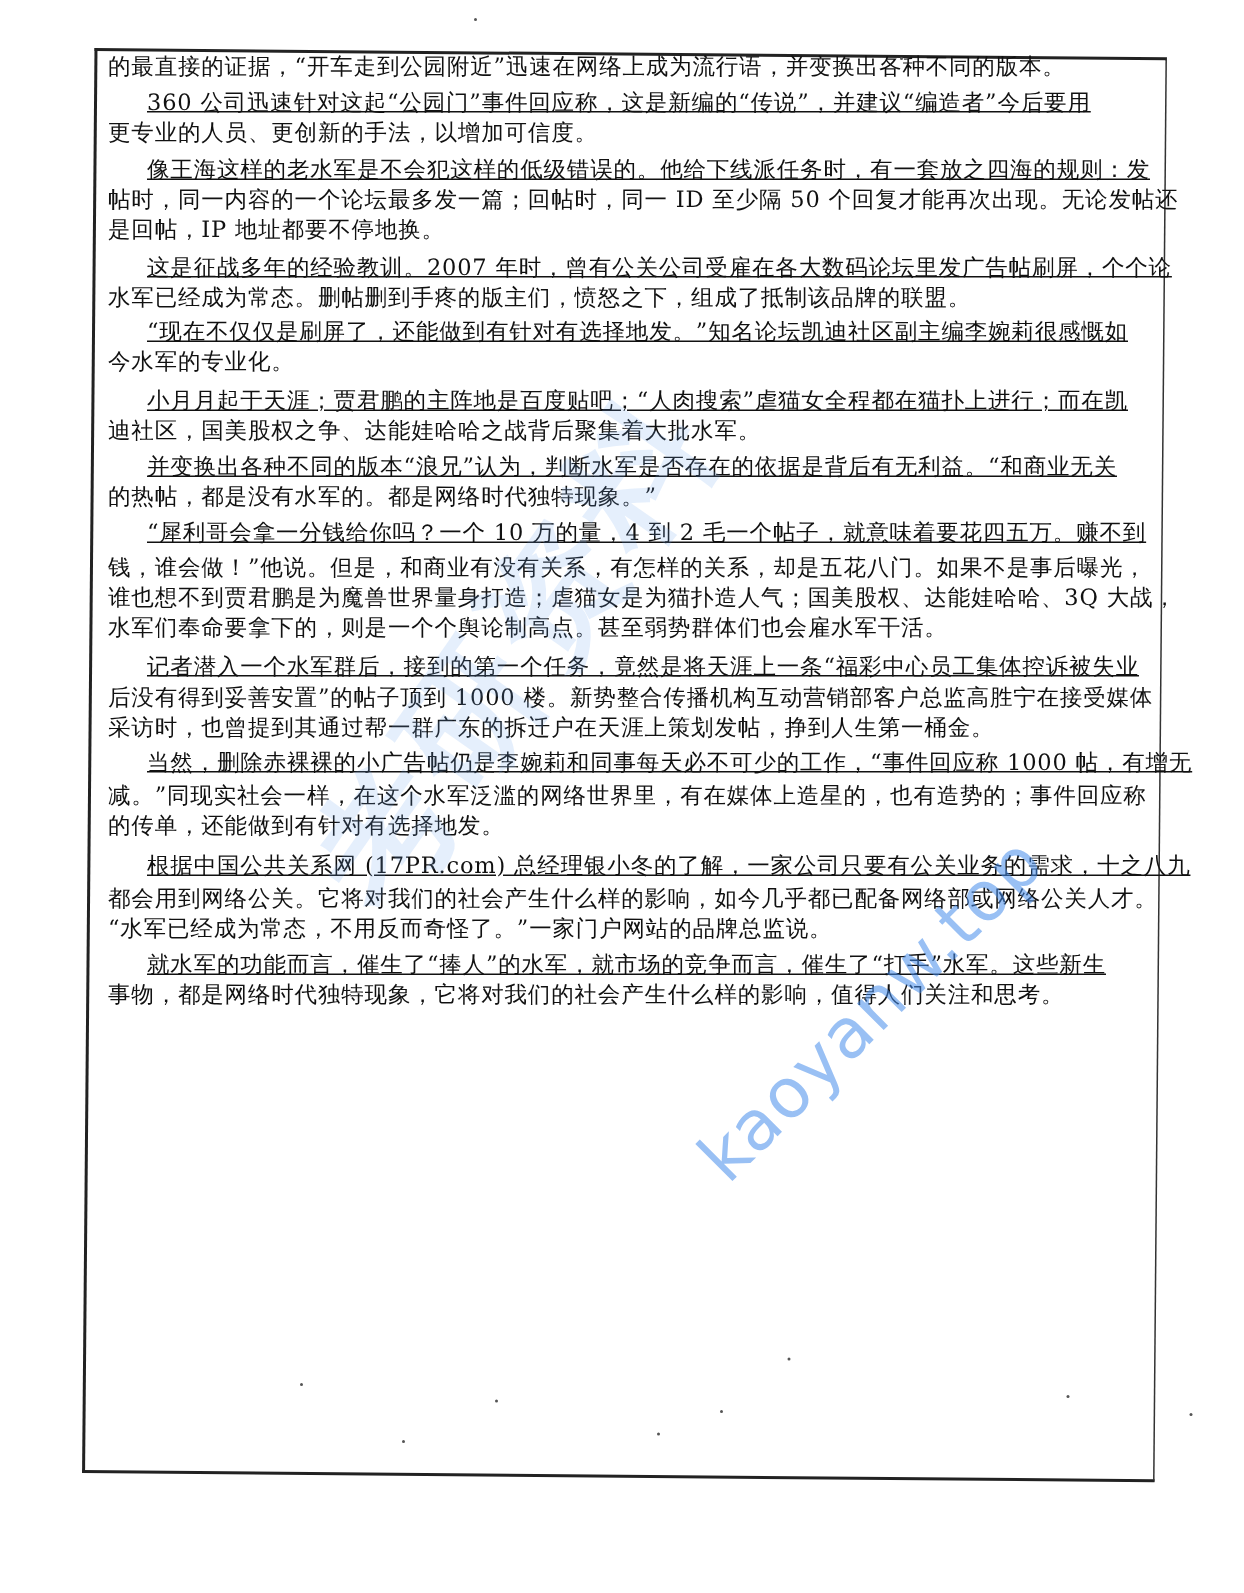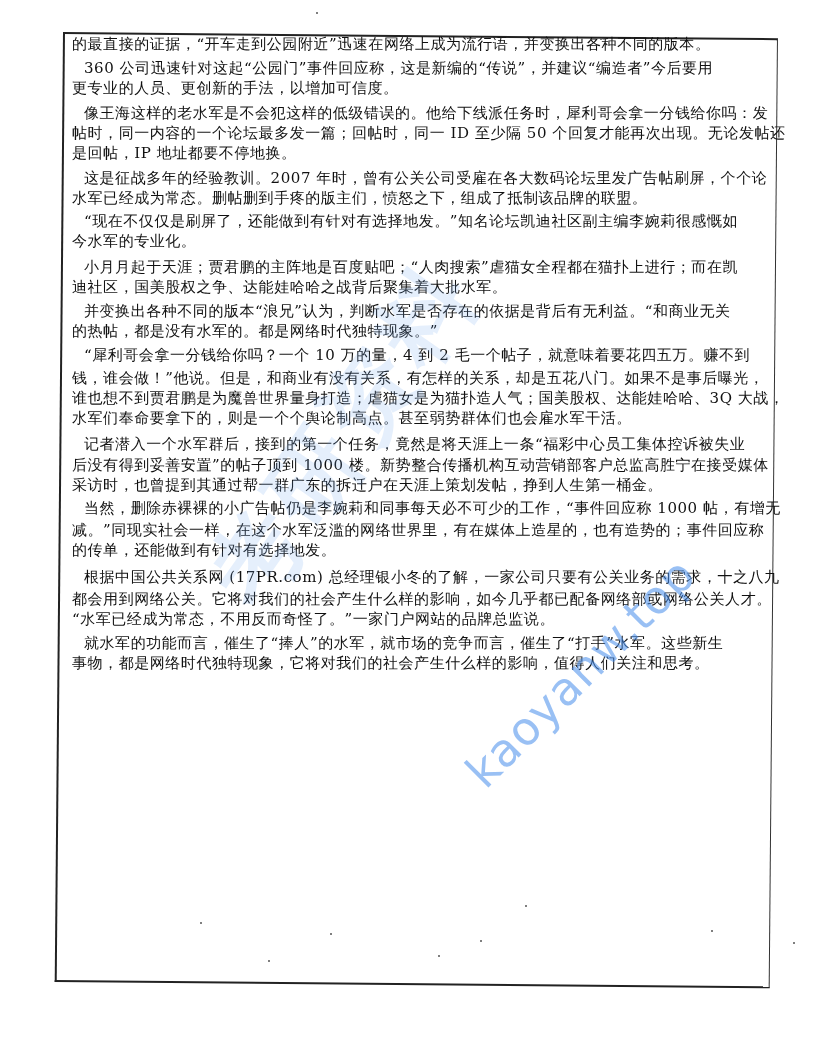--- a/index.html
+++ b/index.html
@@ -5,42 +5,42 @@
   html, body { margin: 0; padding: 0; background: #ffffff; }
   body { width: 829px; height: 1062px; position: relative; overflow: hidden;
          font-family: "DejaVu Serif", "Liberation Serif", serif; color: #111; }
   .page-frame { position: absolute; left: 63px; top: 32px; width: 712px; height: 946px;
                 border-left: 2px solid #222; border-right: 1.5px solid #333;
                 border-top: 2px solid #222; border-bottom: 2px solid #222;
                 transform: rotate(0.5deg); transform-origin: left top; }
   .text-body { position: absolute; left: 72px; top: 32px; width: 700px; }
   .line { position: absolute; left: 0; white-space: nowrap; font-size: 15px;
           letter-spacing: 0.55px; line-height: 20px; }
-  .indent { left: 12px; }
+  .indent { left: 26px; text-decoration: underline; }
   .watermark { position: absolute; pointer-events: none; color: rgba(90,150,235,0.28);
                font-family: "DejaVu Sans", sans-serif; white-space: nowrap; }
   .wm-cn { left: 180px; top: 560px; font-size: 92px; font-weight: bold; transform: rotate(-55deg);
            transform-origin: left top; letter-spacing: 6px; color: rgba(110,165,240,0.18); }
   .wm-url { left: 455px; top: 760px; font-size: 46px; transform: rotate(-45deg);
             transform-origin: left top; color: rgba(70,140,235,0.55); letter-spacing: 1px; }
   .speck { position: absolute; width: 2px; height: 2px; background: #555; border-radius: 1px; }
 </style>
 </head>
 <body>
 
 <div class="page-frame"></div>
 
 <div class="text-body">
 
   <div class="line" style="top:2px">的最直接的证据，“开车走到公园附近”迅速在网络上成为流行语，并变换出各种不同的版本。</div>
 
   <div class="line indent" style="top:26px">360 公司迅速针对这起“公园门”事件回应称，这是新编的“传说”，并建议“编造者”今后要用</div>
   <div class="line" style="top:46px">更专业的人员、更创新的手法，以增加可信度。</div>
 
-  <div class="line indent" style="top:71px">像王海这样的老水军是不会犯这样的低级错误的。他给下线派任务时，犀利哥会拿一分钱给你吗：发</div>
+  <div class="line indent" style="top:71px">像王海这样的老水军是不会犯这样的低级错误的。他给下线派任务时，有一套放之四海的规则：发</div>
   <div class="line" style="top:91px">帖时，同一内容的一个论坛最多发一篇；回帖时，同一 ID 至少隔 50 个回复才能再次出现。无论发帖还</div>
   <div class="line" style="top:111px">是回帖，IP 地址都要不停地换。</div>
 
   <div class="line indent" style="top:136px">这是征战多年的经验教训。2007 年时，曾有公关公司受雇在各大数码论坛里发广告帖刷屏，个个论</div>
   <div class="line" style="top:156px">水军已经成为常态。删帖删到手疼的版主们，愤怒之下，组成了抵制该品牌的联盟。</div>
 
   <div class="line indent" style="top:179px">“现在不仅仅是刷屏了，还能做到有针对有选择地发。”知名论坛凯迪社区副主编李婉莉很感慨如</div>
   <div class="line" style="top:199px">今水军的专业化。</div>
 
   <div class="line indent" style="top:225px">小月月起于天涯；贾君鹏的主阵地是百度贴吧；“人肉搜索”虐猫女全程都在猫扑上进行；而在凯</div>

